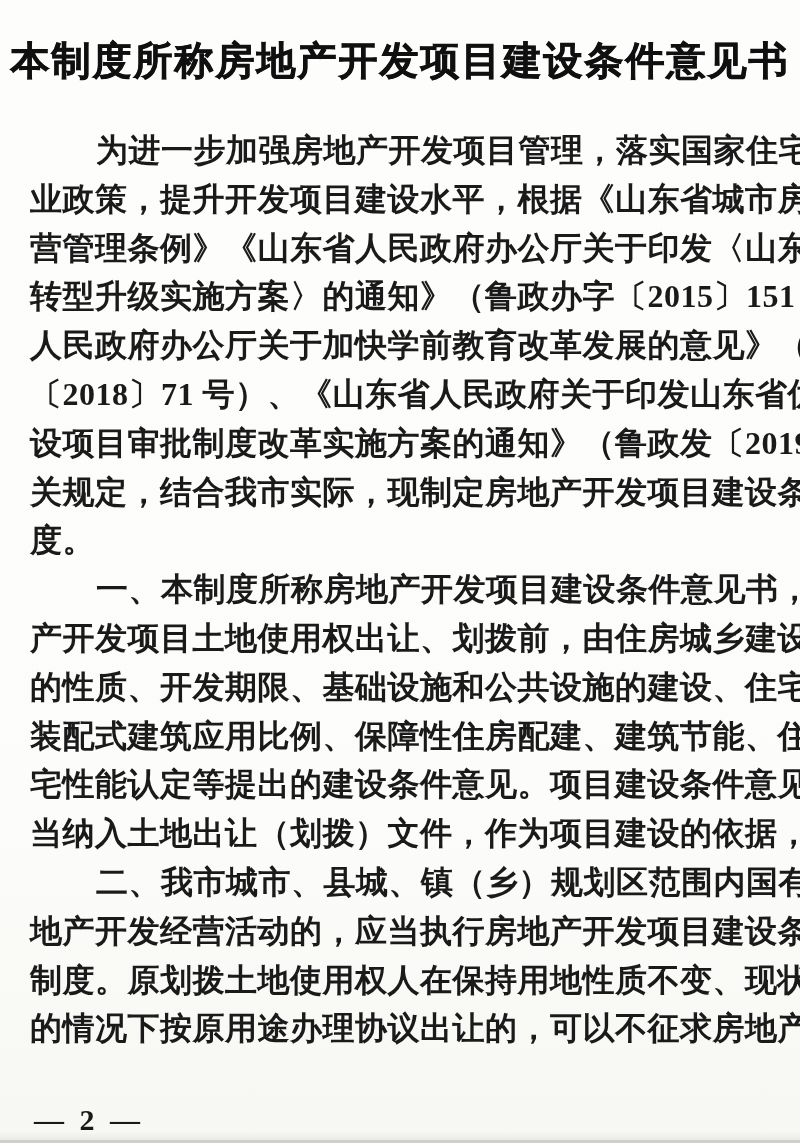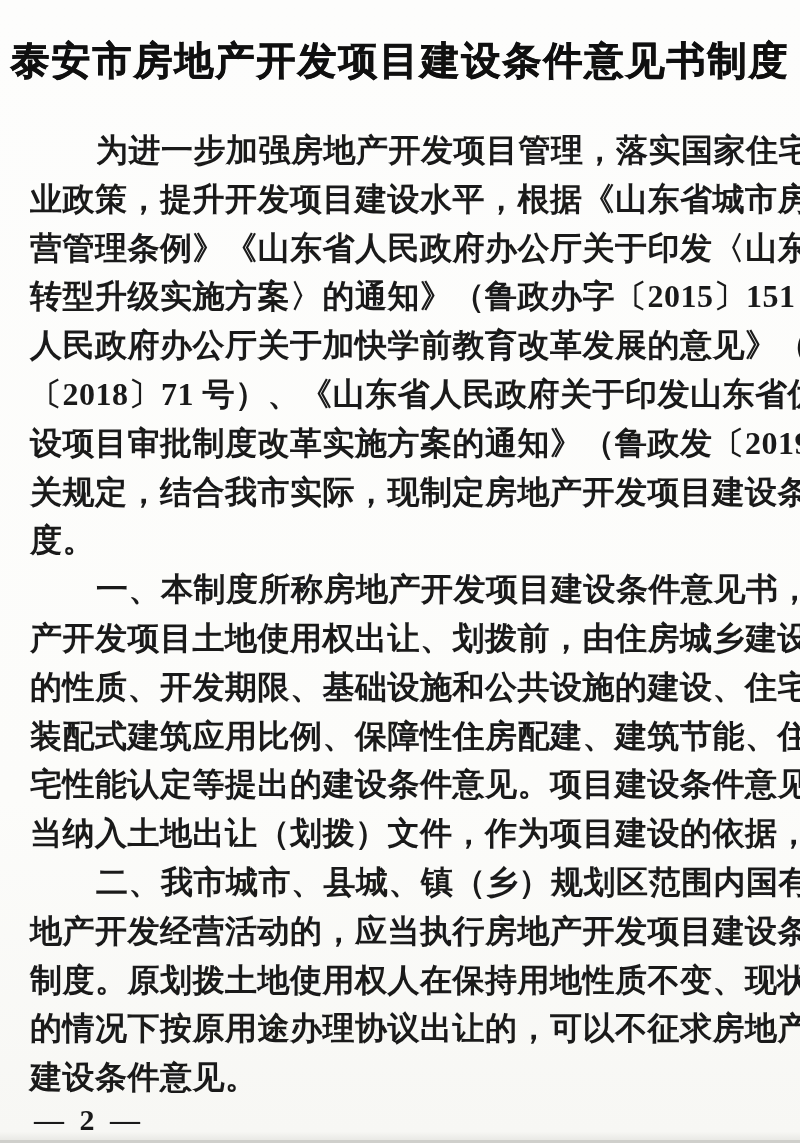--- a/index.html
+++ b/index.html
@@ -83,21 +83,21 @@
     width: 100%;
     height: 3px;
     background: #cfcfcb;
   }
 </style>
 </head>
 <body>
 
 <div class="page">
 
-  <h1 class="doc-title">泰安市房地产开发项目建设条件意见书制度</h1>
+  <h1 class="doc-title">本制度所称房地产开发项目建设条件意见书</h1>
 
   <div class="content">
 
     <div class="para">
       <div class="line indent">为进一步加强房地产开发项目管理，落实国家住宅与房地产</div>
       <div class="line">业政策，提升开发项目建设水平，根据《山东省城市房地产开发经</div>
       <div class="line">营管理条例》《山东省人民政府办公厅关于印发〈山东省房地产业</div>
       <div class="line">转型升级实施方案〉的通知》（鲁政办字〔2015〕151 号）、《山东省</div>
       <div class="line">人民政府办公厅关于加快学前教育改革发展的意见》（鲁政办字</div>
       <div class="line">〔2018〕71 号）、《山东省人民政府关于印发山东省优化提升工程建</div>
@@ -113,21 +113,20 @@
       <div class="line">装配式建筑应用比例、保障性住房配建、建筑节能、住宅全装修、住</div>
       <div class="line">宅性能认定等提出的建设条件意见。项目建设条件意见书内容应</div>
       <div class="line para-end">当纳入土地出让（划拨）文件，作为项目建设的依据，向社会公布。</div>
     </div>
 
     <div class="para">
       <div class="line indent">二、我市城市、县城、镇（乡）规划区范围内国有土地上开展房</div>
       <div class="line">地产开发经营活动的，应当执行房地产开发项目建设条件意见书</div>
       <div class="line">制度。原划拨土地使用权人在保持用地性质不变、现状建筑不变</div>
       <div class="line">的情况下按原用途办理协议出让的，可以不征求房地产开发项目</div>
-      <div class="line para-end">建设条件意见。</div>
     </div>
 
   </div>
 
   <div class="footer">— 2 —</div>
 
   <div class="scan-edge"></div>
 
 </div>
 

